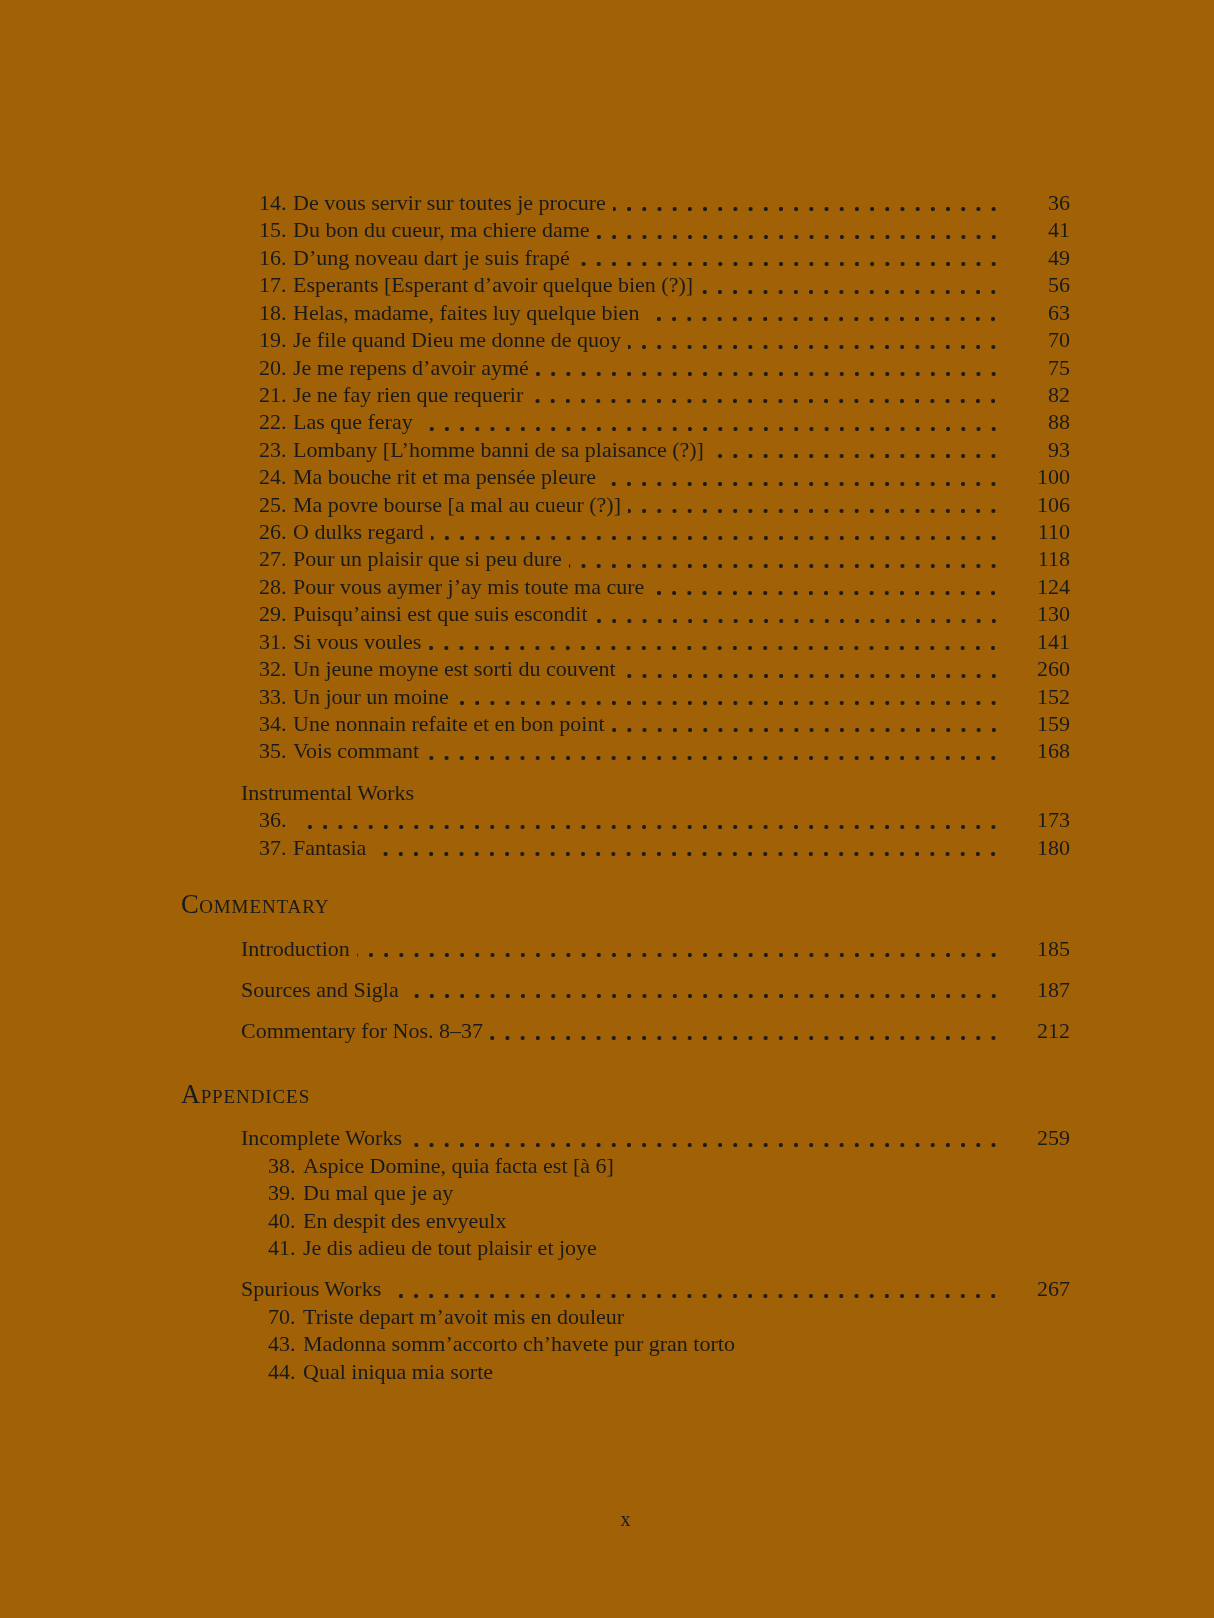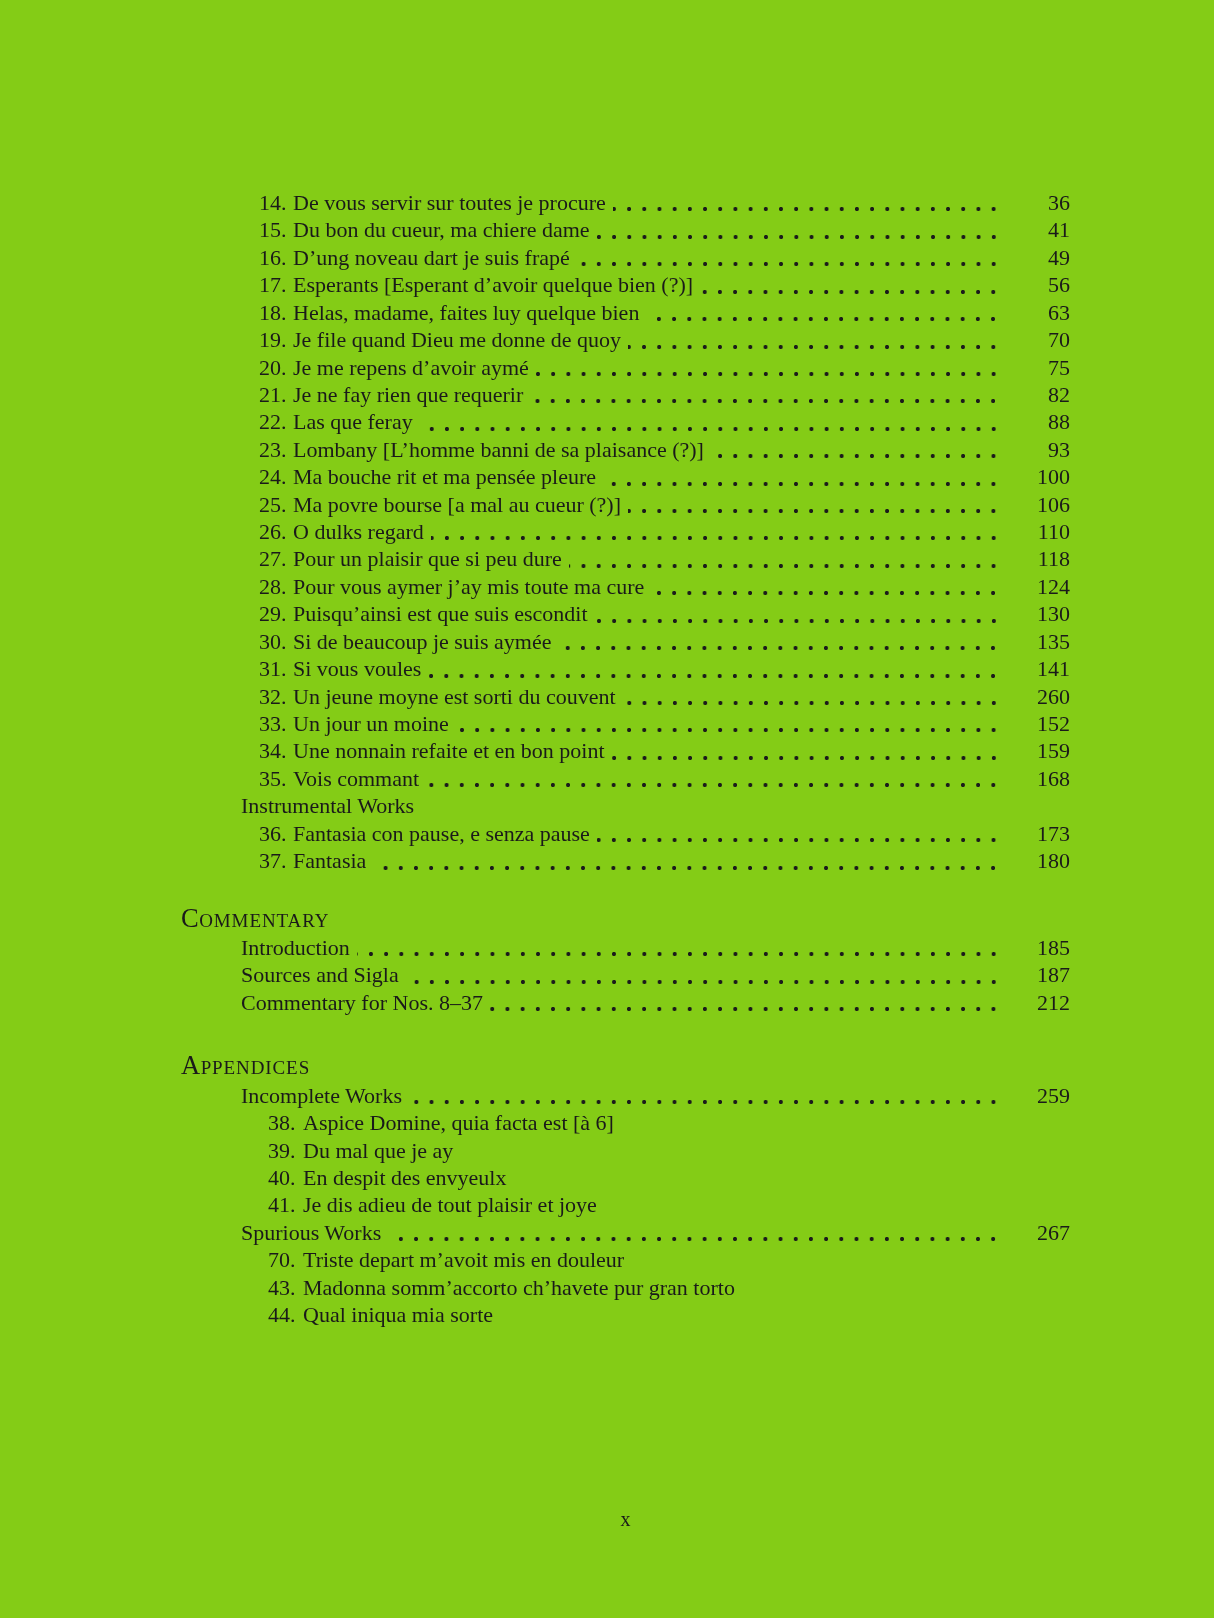--- a/index.html
+++ b/index.html
@@ -1,21 +1,21 @@
 <!DOCTYPE html>
 <html><head>
 <meta charset="utf-8">
 <style>
   html, body { margin: 0; padding: 0; background: #e8e8e8; }
   .page {
     position: relative;
     width: 1214px;
     height: 1618px;
     margin: 0 auto;
-    background: #84cc16;
+    background: #a16207;
     color: #1a1a1a;
     font-family: "Liberation Serif", "DejaVu Serif", serif;
     overflow: hidden;
   }
   .content {
     position: absolute;
     left: 181px;
     top: 189px;
     width: 889px;
   }
@@ -24,21 +24,21 @@
     align-items: baseline;
     font-size: 22px;
     line-height: 27.42px;
     white-space: nowrap;
   }
   .row .num   { flex: 0 0 34px; }
   .row .title { flex: 0 0 auto; }
   .item          { padding-left: 78px; }
   .appendix-item { padding-left: 87px; }
   .appendix-item .num { flex: 0 0 35px; }
-  .subentry      { padding-left: 60px; }
+  .subentry      { padding-left: 60px; margin-top: 14px; }
   .leader {
     flex: 1 1 auto;
     margin-left: 7px;
     align-self: stretch;
     background-image: radial-gradient(circle, #1b1b1b 1.7px, rgba(27,27,27,0) 2.4px);
     background-size: 15.2px 10px;
     background-repeat: repeat-x;
     background-position: right 5px bottom 2px;
   }
   .pagenum {
@@ -160,26 +160,20 @@
       <span class="leader"></span>
       <span class="pagenum">124</span>
     </div>
     <div class="row item">
       <span class="num">29.</span>
       <span class="title">Puisqu’ainsi est que suis escondit</span>
       <span class="leader"></span>
       <span class="pagenum">130</span>
     </div>
     <div class="row item">
-      <span class="num">30.</span>
-      <span class="title">Si de beaucoup je suis aymée</span>
-      <span class="leader"></span>
-      <span class="pagenum">135</span>
-    </div>
-    <div class="row item">
       <span class="num">31.</span>
       <span class="title">Si vous voules</span>
       <span class="leader"></span>
       <span class="pagenum">141</span>
     </div>
     <div class="row item">
       <span class="num">32.</span>
       <span class="title">Un jeune moyne est sorti du couvent</span>
       <span class="leader"></span>
       <span class="pagenum">260</span>
@@ -201,21 +195,20 @@
       <span class="title">Vois commant</span>
       <span class="leader"></span>
       <span class="pagenum">168</span>
     </div>
 
     <div class="row subentry">
       <span class="title">Instrumental Works</span>
     </div>
     <div class="row item">
       <span class="num">36.</span>
-      <span class="title">Fantasia con pause, e senza pause</span>
       <span class="leader"></span>
       <span class="pagenum">173</span>
     </div>
     <div class="row item">
       <span class="num">37.</span>
       <span class="title">Fantasia</span>
       <span class="leader"></span>
       <span class="pagenum">180</span>
     </div>
 

